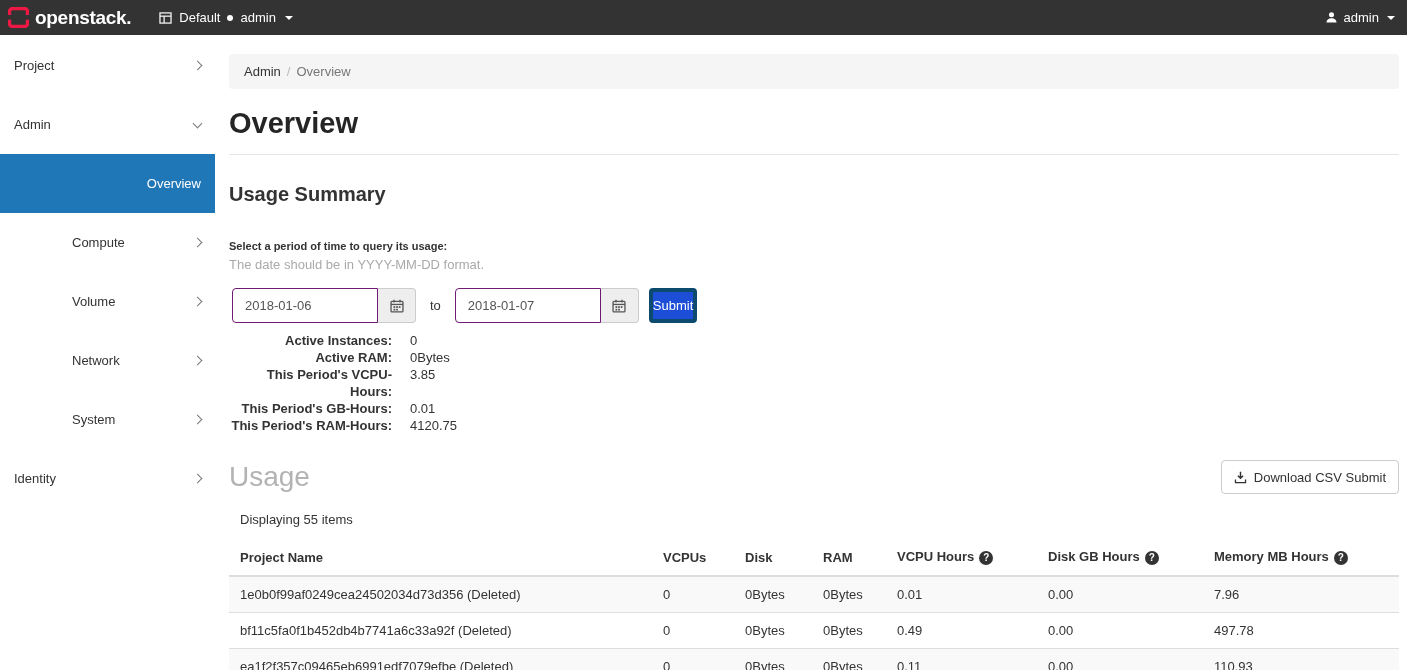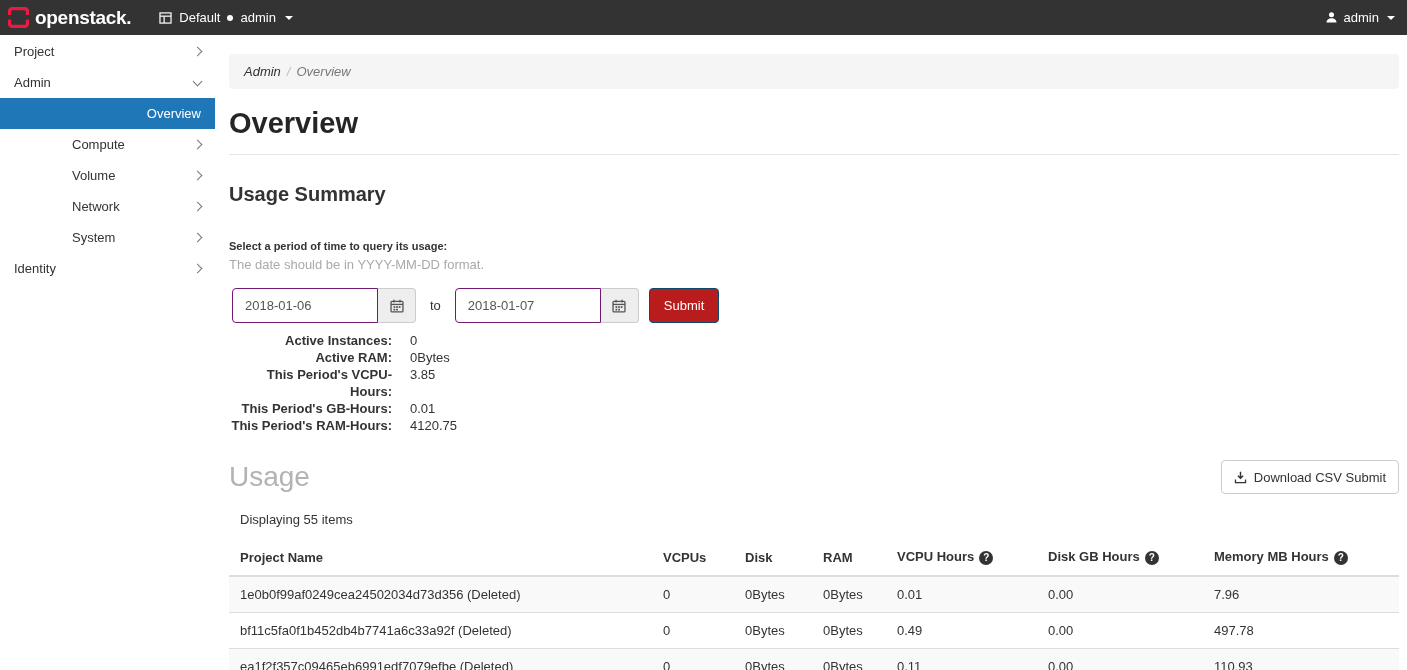--- a/index.html
+++ b/index.html
@@ -13,44 +13,44 @@
   .brand { display: flex; align-items: center; gap: 6px; cursor: pointer; }
   .brand-text { font-size: 19px; font-weight: bold; letter-spacing: -0.3px; }
   .context { display: flex; align-items: center; gap: 7px; margin-left: 28px; cursor: pointer; }
   .dot { width: 6px; height: 6px; border-radius: 50%; background: #fff; display: inline-block; }
   .caret { width: 0; height: 0; border-left: 4px solid transparent; border-right: 4px solid transparent; border-top: 4px solid #fff; display: inline-block; margin-left: 2px; }
   .spacer { flex: 1; }
   .user-menu { display: flex; align-items: center; gap: 6px; cursor: pointer; }
   
   .layout { display: flex; height: 635px; }
   .sidebar { width: 215px; flex: 0 0 215px; padding-top: 1px; background: #fff; }
-  .side-item { display: flex; align-items: center; justify-content: space-between; padding: 8px 14px; cursor: pointer; color: #333; }
+  .side-item { display: flex; align-items: center; justify-content: space-between; padding: 22px 14px; cursor: pointer; color: #333; }
   .side-item.lvl2 { padding-left: 72px; }
   .side-item.selected { background: #2077b8; color: #fff; justify-content: flex-end; }
   .chev { width: 7px; height: 7px; border-right: 1.5px solid #777; border-bottom: 1.5px solid #777; display: inline-block; flex: 0 0 auto; }
   .chev.right { transform: rotate(-45deg); }
   .chev.down { transform: rotate(45deg); margin-top: -3px; }
   .main { flex: 1; padding: 0 8px 0 14px; }
   
-  .breadcrumb { margin-top: 19px; background: #f5f5f5; border-radius: 4px; padding: 10px 15px; font-style: italic; }
+  .breadcrumb { margin-top: 19px; background: #f5f5f5; border-radius: 4px; padding: 10px 15px; }
   .breadcrumb .parent { color: #333; }
   .breadcrumb .sep { color: #bbb; margin: 0 6px; }
   .breadcrumb .current { color: #777; }
   h1.page-title { font-size: 29px; font-weight: bold; color: #252525; margin: 18px 0 0 0; }
   hr.title-rule { border: none; border-top: 1px solid #e5e5e5; margin: 14px 0 0 0; }
   h2.section-heading { font-size: 20px; font-weight: bold; color: #333; margin: 28px 0 0 0; }
   .prompt { font-weight: bold; font-size: 11px; margin-top: 34px; }
   .hint { color: #aaa; margin-top: 5px; }
   
   .date-form { display: flex; align-items: center; margin-top: 16px; margin-left: 3px; }
   .input-group { display: flex; }
   .date-input { width: 146px; height: 35px; border: 1px solid #701a75; border-radius: 4px 0 0 4px; padding: 0 12px; font-size: 13px; color: #555; font-family: inherit; outline: none; background: #fff; }
   .addon { width: 38px; height: 35px; border: 1px solid #ccc; border-left: none; background: #eee; border-radius: 0 4px 4px 0; display: flex; align-items: center; justify-content: center; cursor: pointer; padding: 0; }
   .to-label { margin: 0 14px; }
-  .submit-btn { margin-left: 10px; height: 35px; padding: 0 14px; background: #b91c1c; border: 1px solid #0c4a6e; color: #fff; border-radius: 4px; font-size: 13px; cursor: pointer; font-family: inherit; }
+  .submit-btn { margin-left: 10px; height: 35px; padding: 0 0; background: #1d4ed8; border: 4px solid #0c4a6e; color: #fff; border-radius: 4px; font-size: 13px; cursor: pointer; font-family: inherit; }
   
   .usage-stats { margin-top: 9px; }
   .stat-row { display: flex; line-height: 17px; }
   .stat-label { width: 163px; text-align: right; font-weight: bold; }
   .stat-value { margin-left: 18px; }
   
   .usage-header { display: flex; align-items: center; justify-content: space-between; margin-top: 26px; }
   .usage-heading { font-size: 28px; color: #b3b3b3; font-weight: normal; margin: 0; }
   .download-btn { display: flex; align-items: center; gap: 7px; background: #fff; border: 1px solid #ccc; border-radius: 4px; height: 34px; padding: 0 12px; font-size: 13px; color: #333; cursor: pointer; font-family: inherit; }
   .count-text { margin-top: 18px; margin-left: 11px; }

